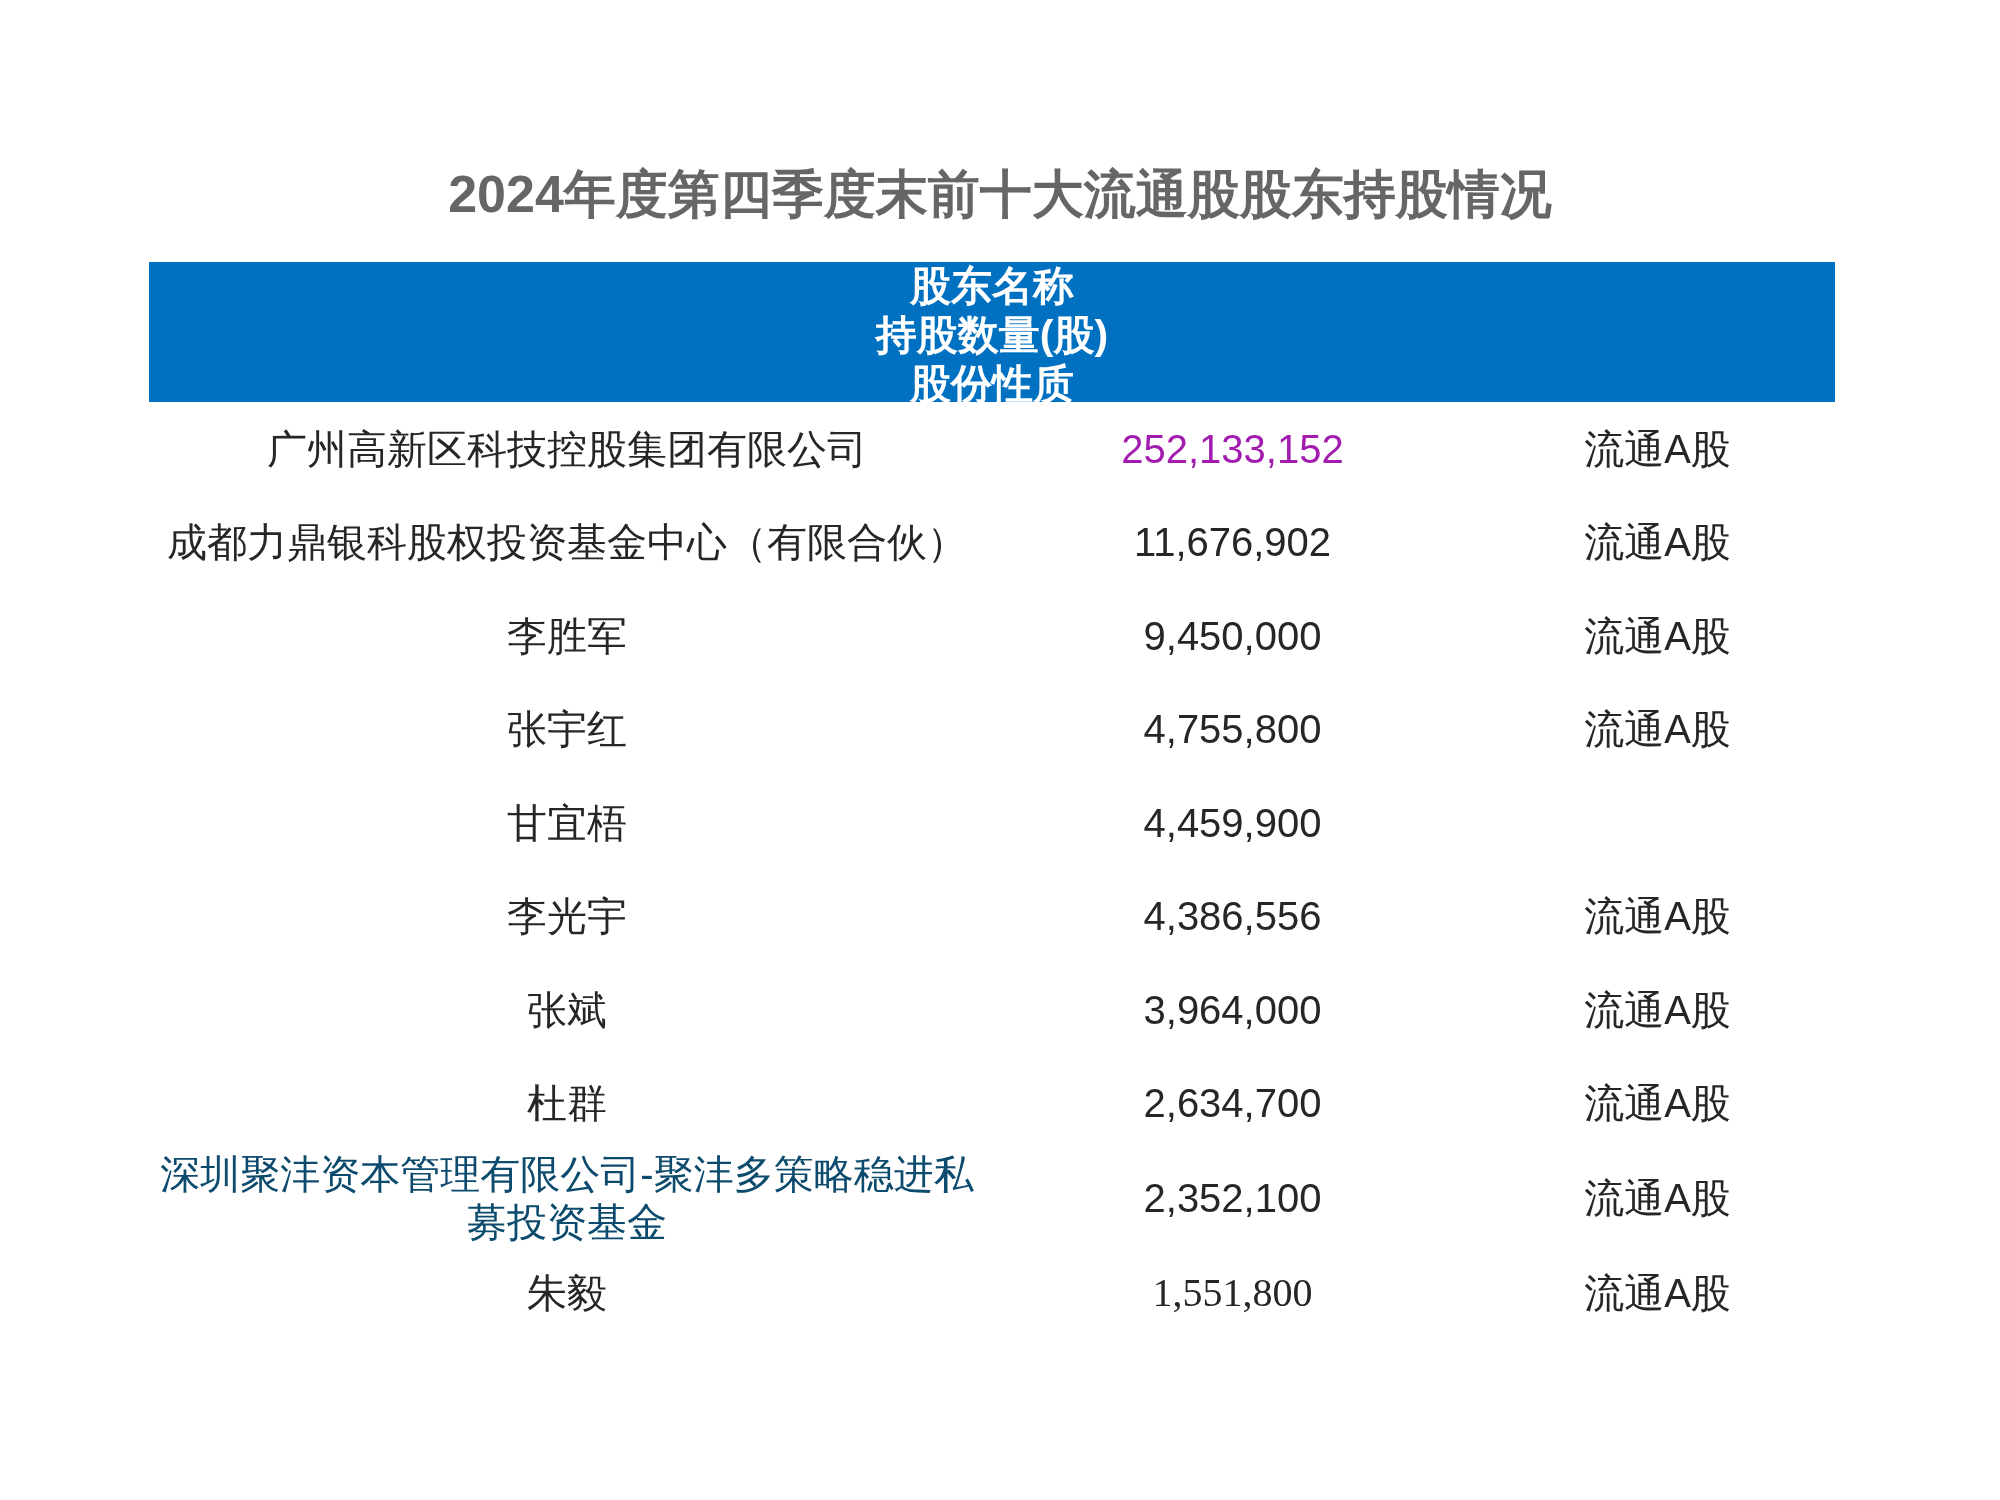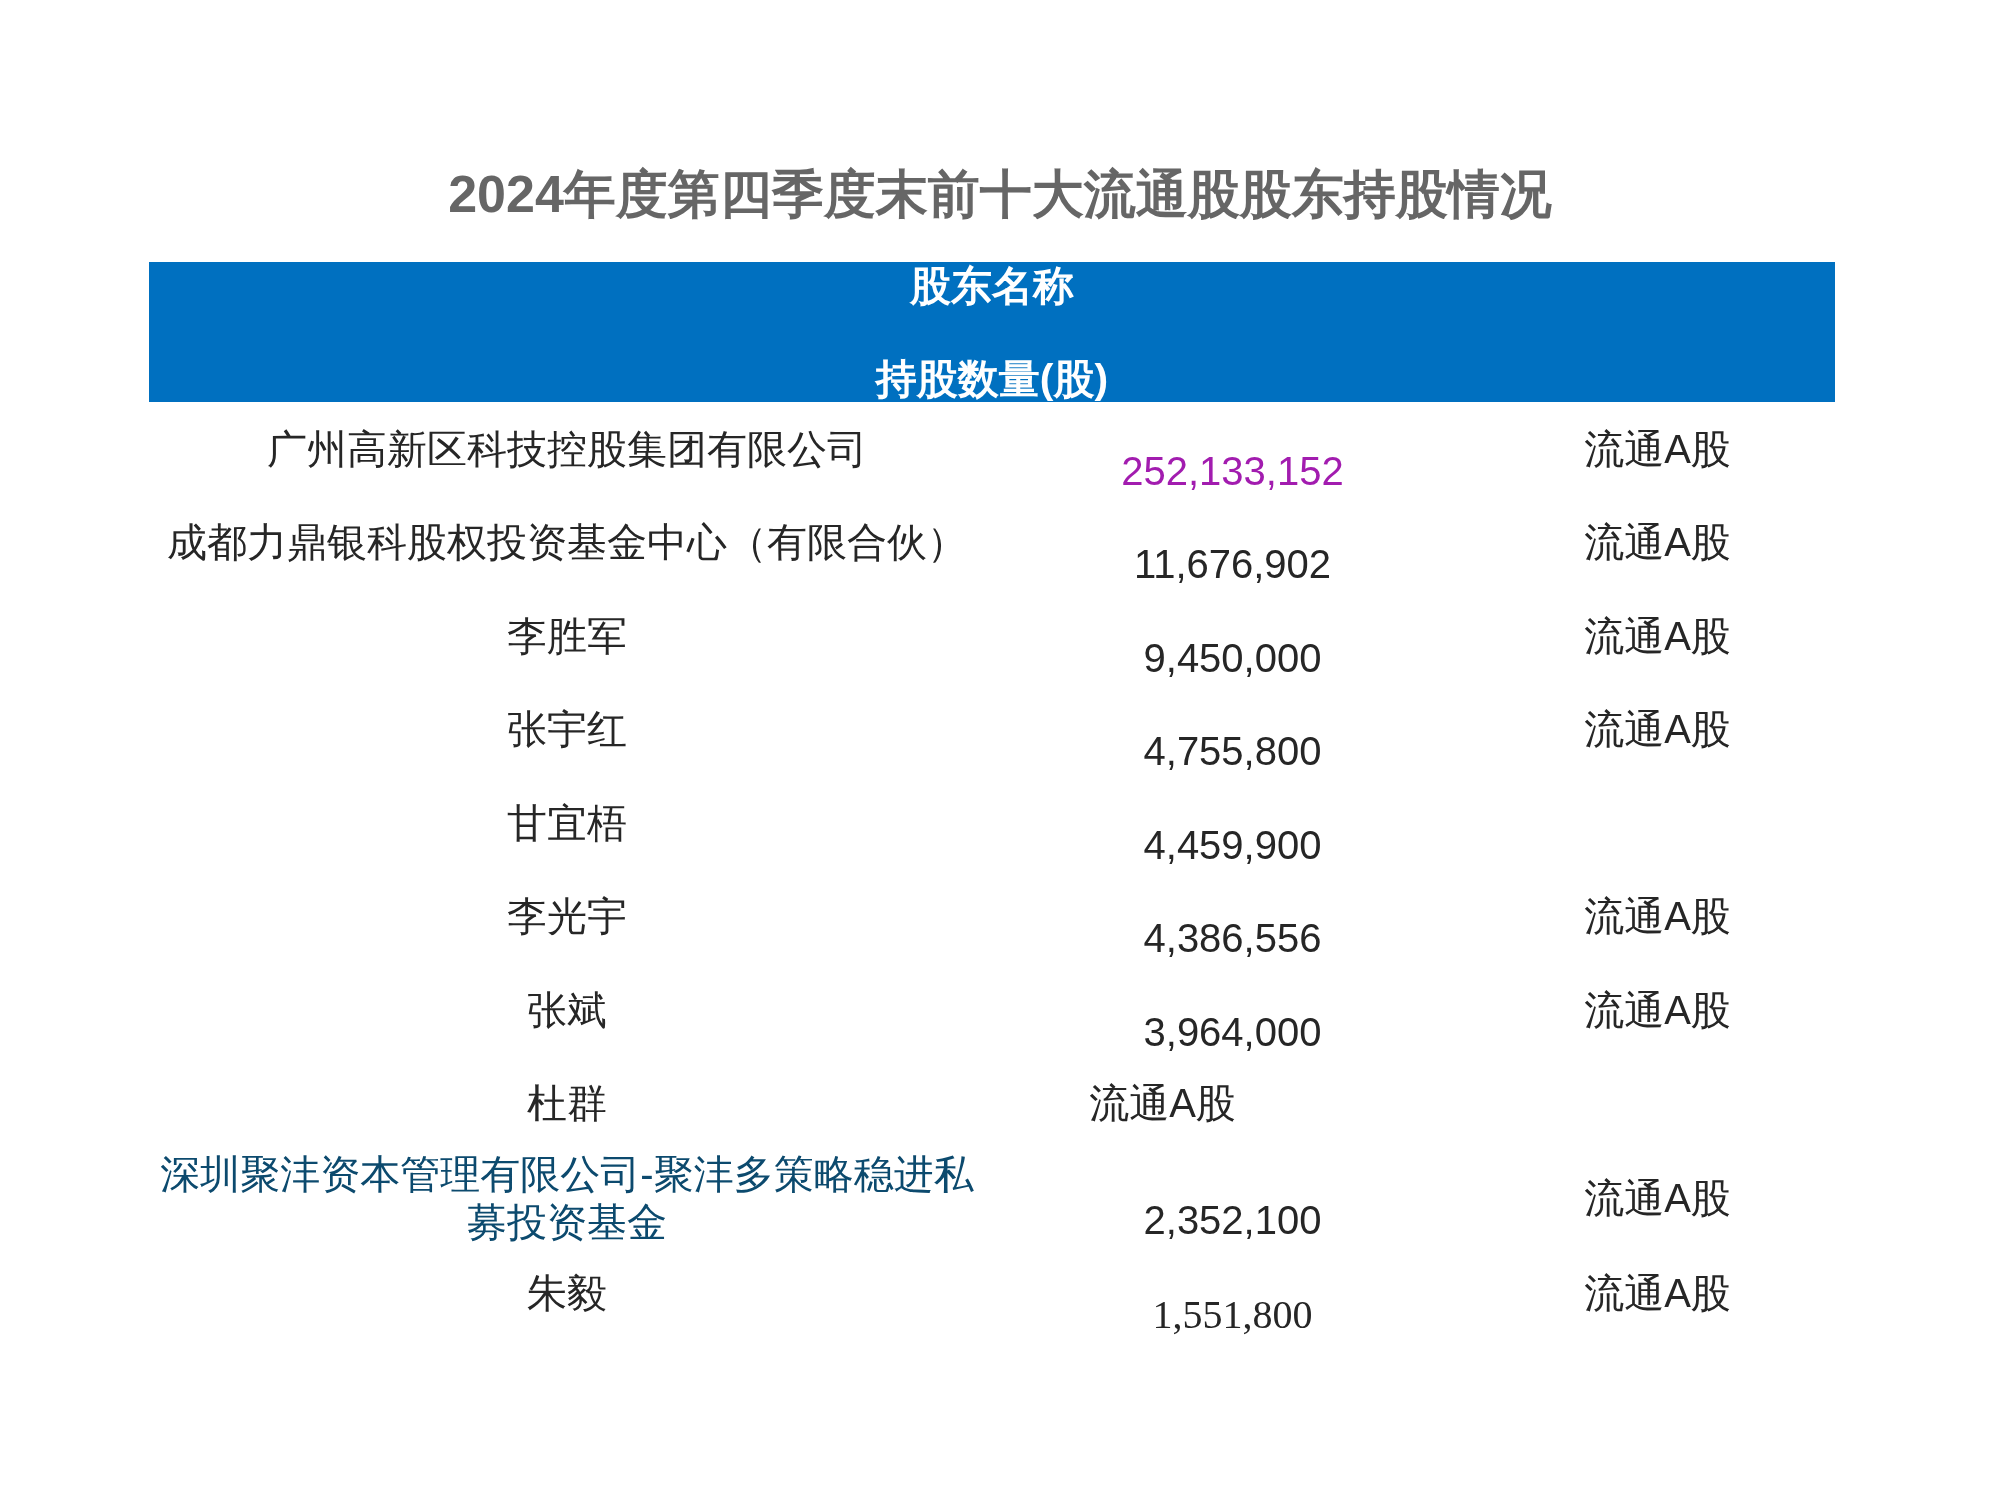--- a/index.html
+++ b/index.html
@@ -44,21 +44,21 @@
     display: flex;
     min-height: 93.5px;
     align-items: center;
   }
   .cell {
     box-sizing: border-box;
     text-align: center;
     padding: 0 8px;
   }
   .col-name   { width: 836px; }
-  .col-shares { width: 495px; margin-top: 44px; }
+  .col-shares { width: 495px; }
   .col-type   { width: 355px; }
   .header-cell {
     color: #ffffff;
     font-weight: bold;
     font-size: 41px;
     line-height: 1.2;
   }
   .body-cell {
     color: #262626;
     font-size: 40px;
@@ -118,20 +118,21 @@
   </div>
 
   <div class="body-row">
     <div class="cell col-name body-cell" style="color: rgb(38, 38, 38);">张斌</div>
     <div class="cell col-shares body-cell" style="color: rgb(38, 38, 38);">3,964,000</div>
     <div class="cell col-type body-cell" style="color: rgb(38, 38, 38);">流通A股</div>
   </div>
 
   <div class="body-row">
     <div class="cell col-name body-cell" style="color: rgb(38, 38, 38);">杜群</div>
+    <div class="cell col-shares body-cell" style="color: rgb(38, 38, 38);">2,634,700</div>
     <div class="cell col-type body-cell" style="color: rgb(38, 38, 38);">流通A股</div>
   </div>
 
   <div class="body-row">
     <div class="cell col-name body-cell" style="color: #0c4a6e;">深圳聚沣资本管理有限公司-聚沣多策略稳进私募投资基金</div>
     <div class="cell col-shares body-cell" style="color: rgb(38, 38, 38);">2,352,100</div>
     <div class="cell col-type body-cell" style="color: rgb(38, 38, 38);">流通A股</div>
   </div>
 
   <div class="body-row">

